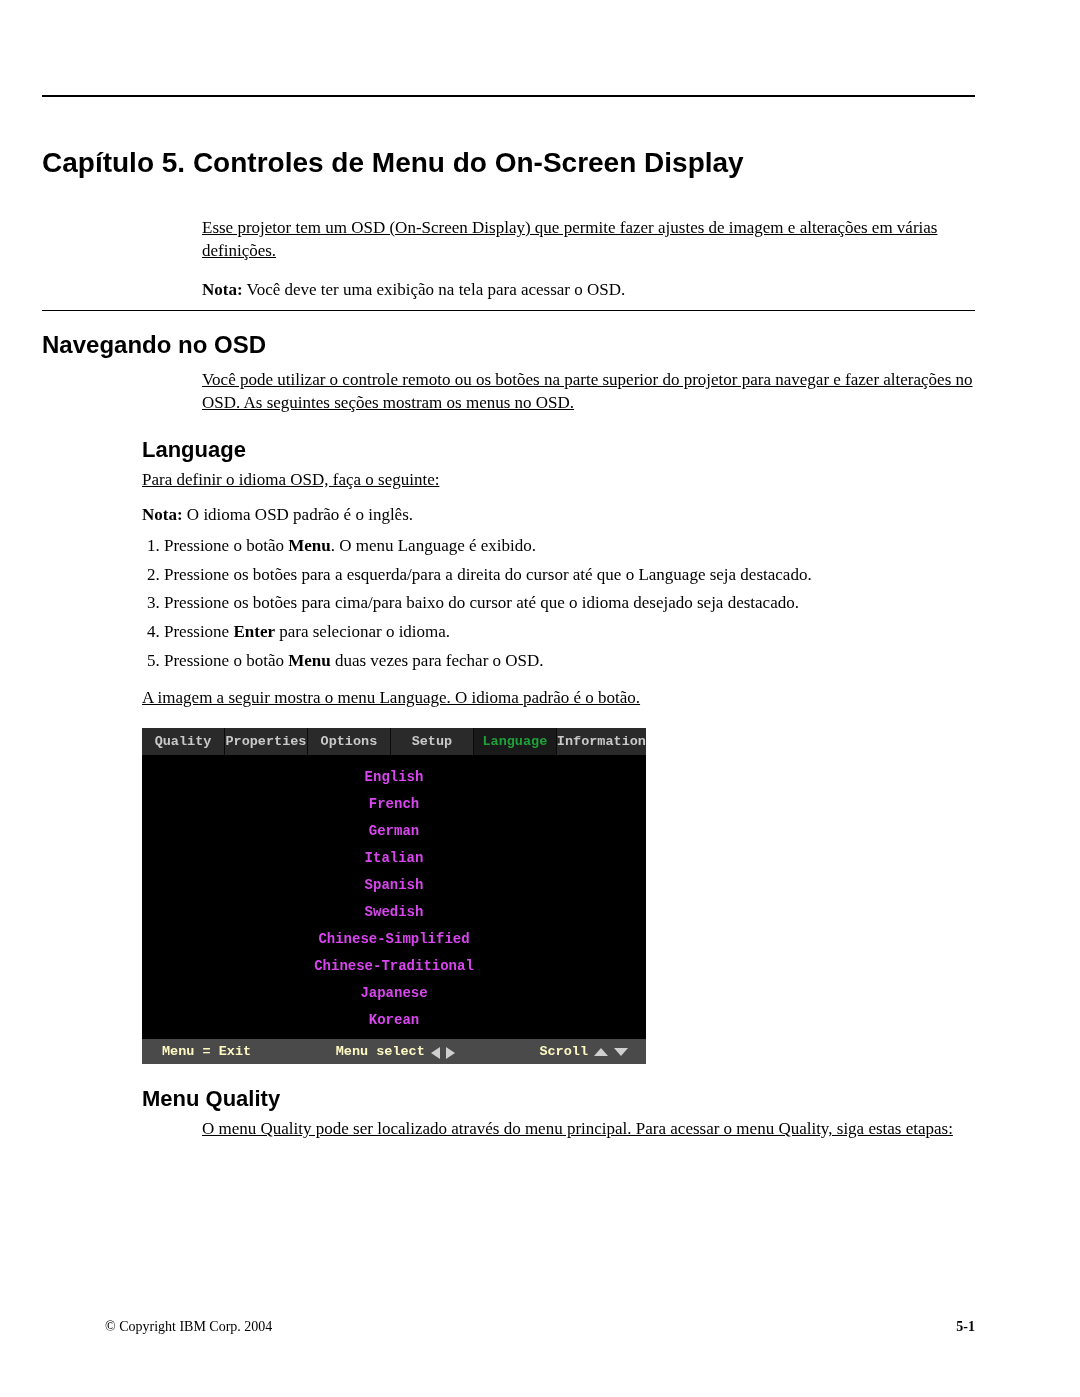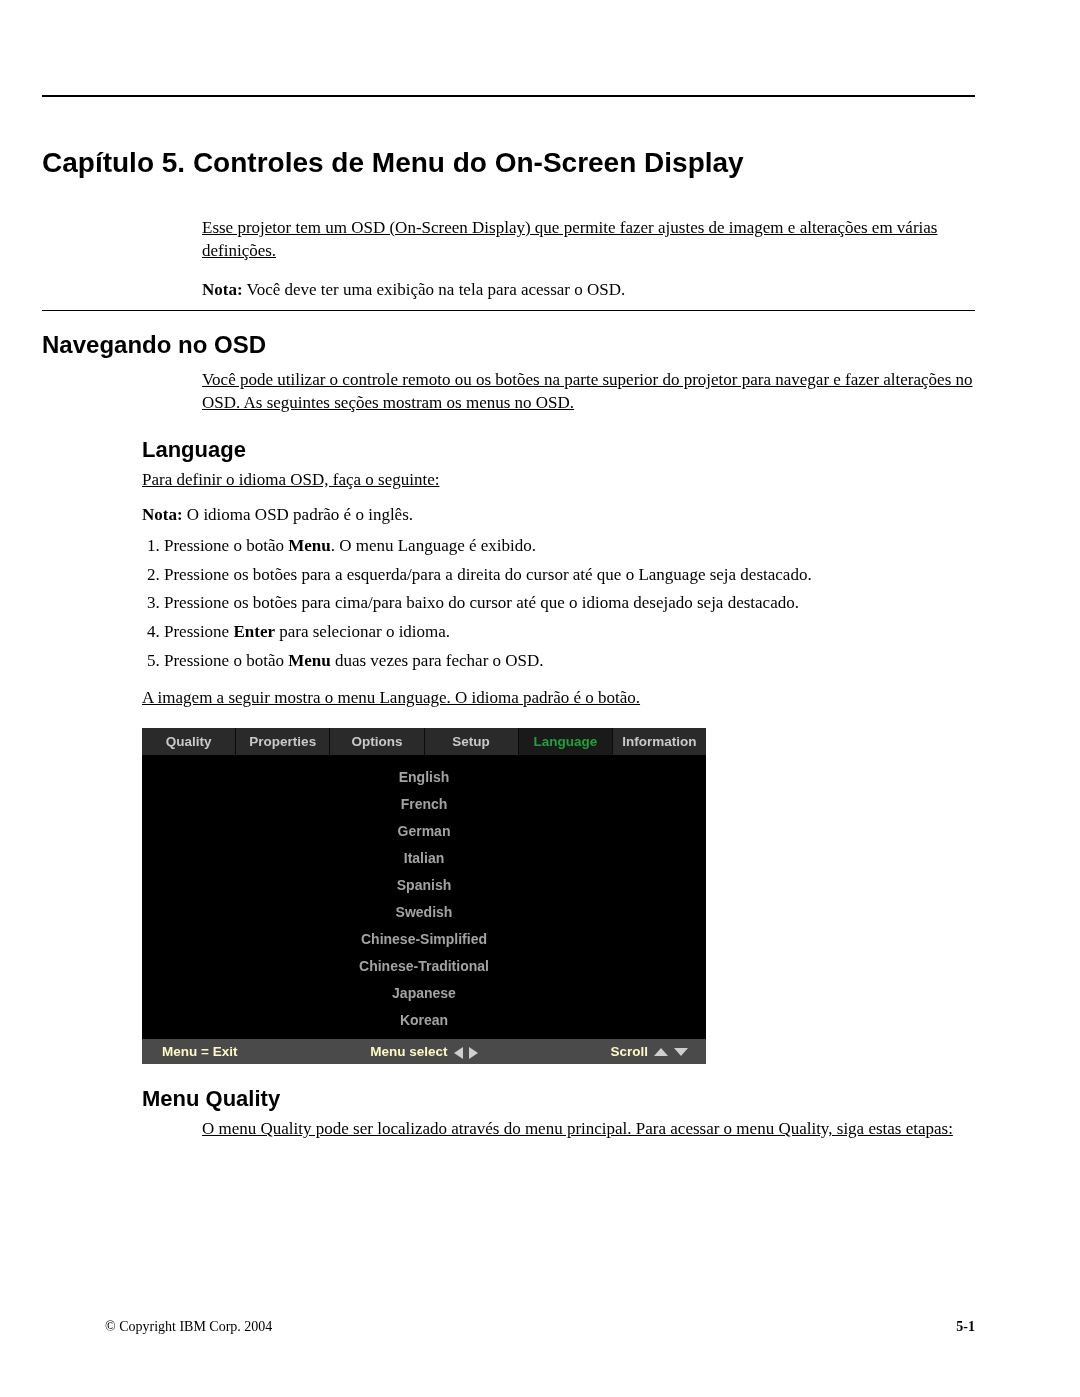--- a/index.html
+++ b/index.html
@@ -61,23 +61,23 @@
   ol.steps {
     margin: 6px 0 14px 0;
     padding-left: 22px;
     font-size: 17px;
   }
   ol.steps li { margin-bottom: 6px; line-height:1.35; }
   .bold { font-weight: 700; }
 
   
   .osd {
-    width: 564px;
+    width: 504px;
     margin: 18px 0 0 100px;
-    font-family: Liberation Sans, sans-serif;
+    font-family: Liberation Mono, monospace;
     font-size: 14px;
   }
   .osd-tabs {
     display: flex;
   }
   .osd-tab {
     flex: 1 1 0;
     background: #2a2a2a;
     color: #c9c9c9;
     text-align: center;
@@ -86,21 +86,21 @@
     border-right: 1px solid #0a0a0a;
     font-size: 13.5px;
   }
   .osd-tab:last-child { border-right: none; }
   .osd-tab.active { color: #1fa13a; background:#1a1a1a; }
   .osd-body {
     background: #000;
     padding: 8px 0 6px 0;
   }
   .osd-item {
-    color: #a3a3a3;
+    color: #d946ef;
     text-align: center;
     font-weight: 700;
     padding: 5.5px 0;
     font-size: 14px;
   }
   .osd-footer {
     display: flex;
     background: #4a4a4a;
     color: #fef9c3;
     font-weight: 700;

